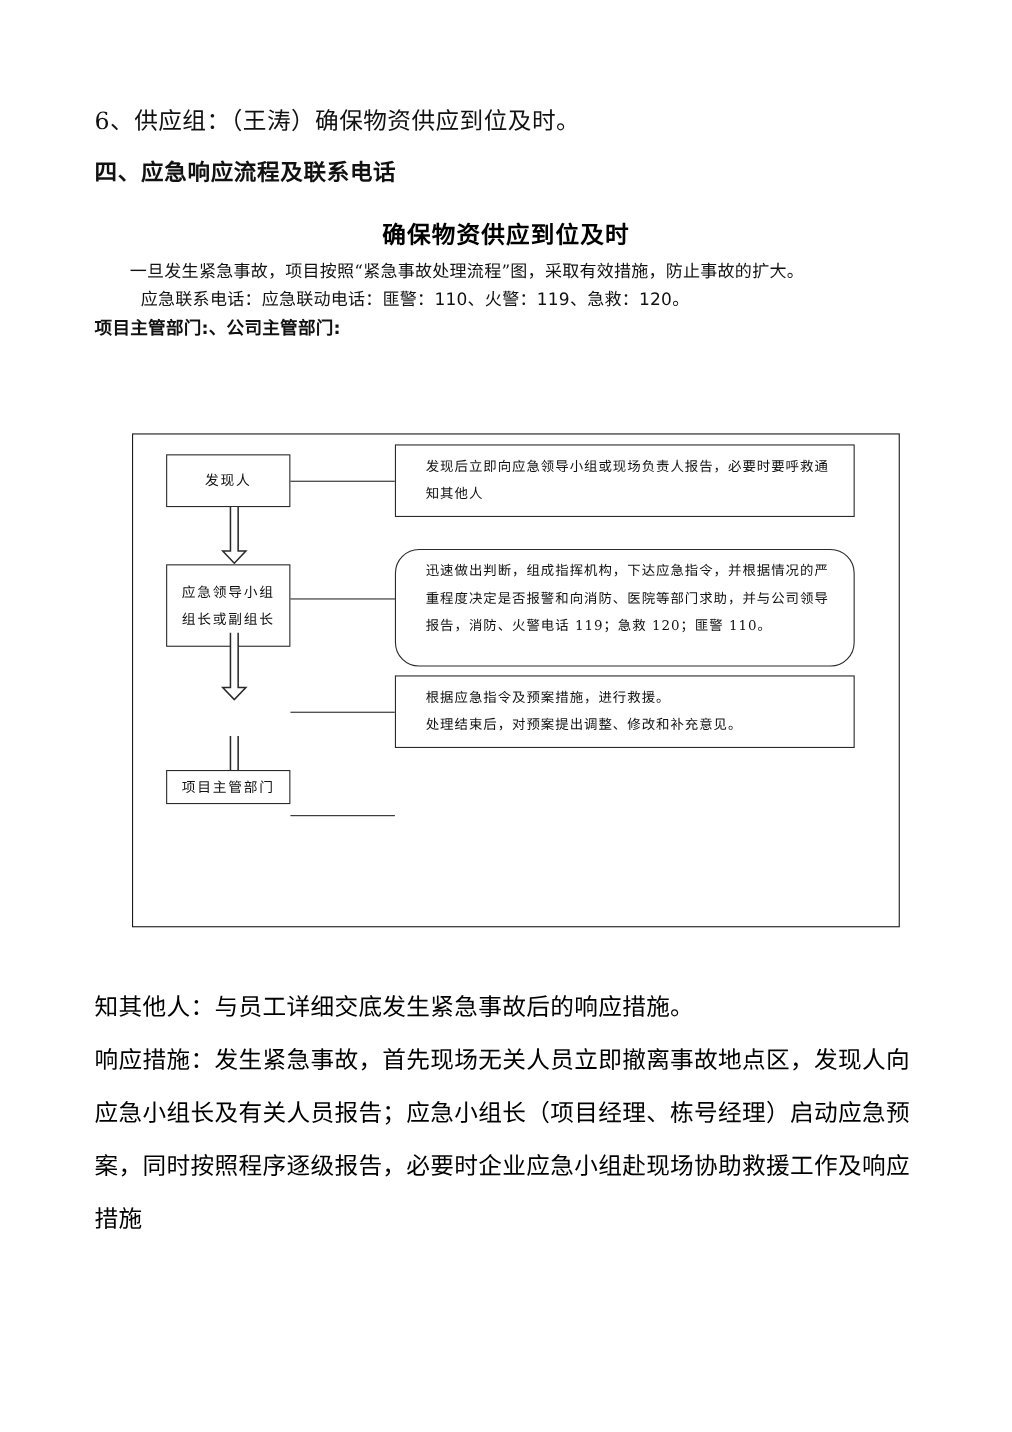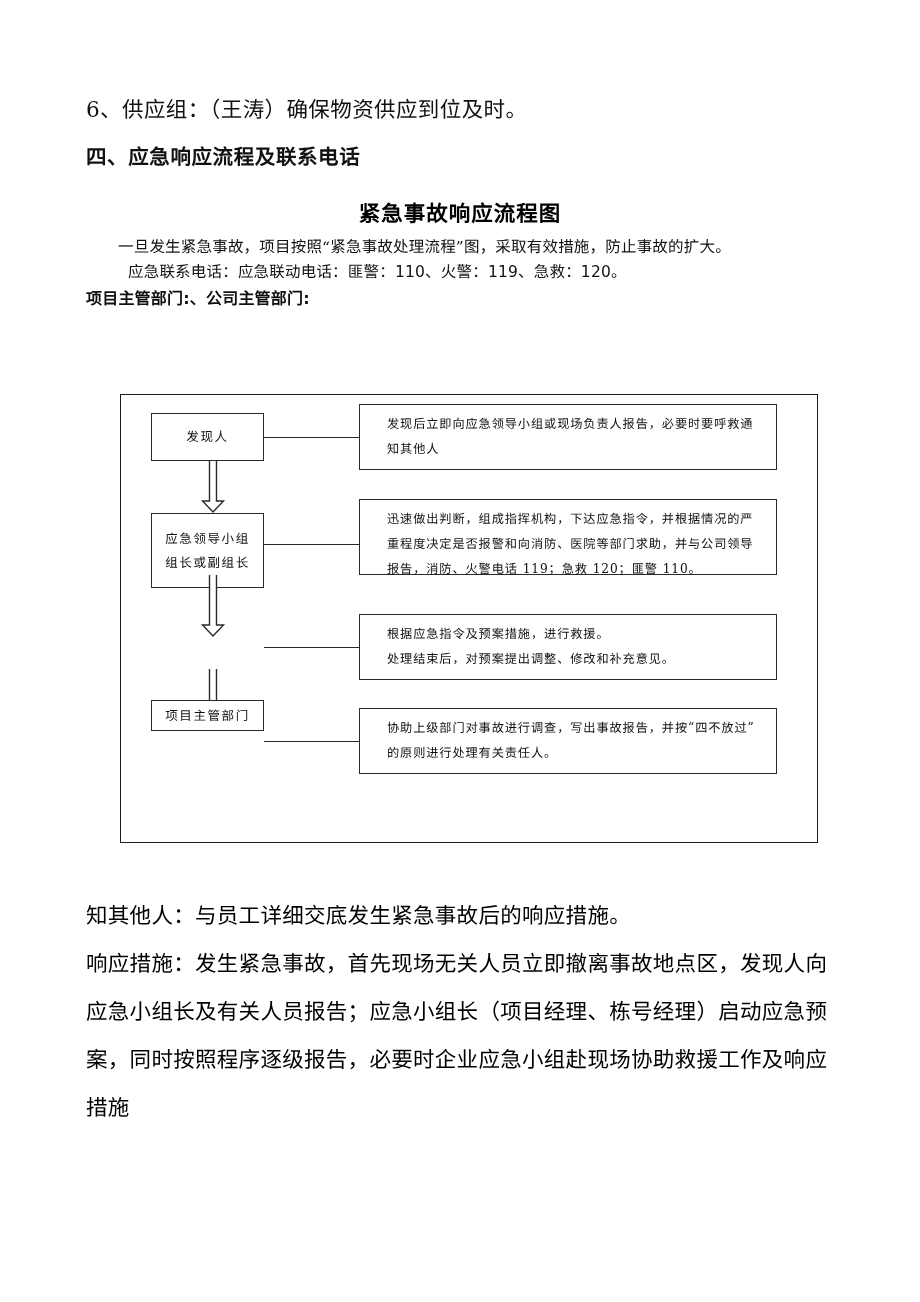--- a/index.html
+++ b/index.html
@@ -159,21 +159,21 @@
 </style>
 </head>
 <body>
 
 <div class="page">
 
   <div class="tline body-line" style="left:86px; top:92px;">6、供应组：（王涛）确保物资供应到位及时。</div>
 
   <div class="tline heading" style="left:86px; top:140px;">四、应急响应流程及联系电话</div>
 
-  <div class="chart-title" style="top:196px;">紧急事故响应流程图</div>
+  <div class="chart-title" style="top:196px;">确保物资供应到位及时</div>
 
   <div class="tline intro" style="left:118px; top:234px;">一旦发生紧急事故，项目按照“紧急事故处理流程”图，采取有效措施，防止事故的扩大。</div>
 
   <div class="tline intro-bold" style="left:128px; top:259px;">应急联系电话：应急联动电话：匪警：110、火警：119、急救：120。</div>
 
   <div class="tline dept-line" style="left:86px; top:285px;">项目主管部门:、公司主管部门:</div>
 
   <div id="flowchart">
     <div class="fc-inner">
 
@@ -190,21 +190,21 @@
         <svg width="26" height="52" viewBox="0 0 26 52">
           <path d="M9.5 0 L9.5 40 L2.5 40 L13 51 L23.5 40 L16.5 40 L16.5 0" fill="#ffffff" stroke="#2a2a2a" stroke-width="1.4"></path>
         </svg>
       </div>
 
       <div class="node left" style="top:118px; height:75px;">
         <span>应急领导小组</span>
         <span>组长或副组长</span>
       </div>
       <div class="hconn" style="top:149px;"></div>
-      <div class="detail" style="top:104px; height:76px;">
+      <div class="detail" style="top:104px; height:107px;border-radius:22px;">
         <p>迅速做出判断，组成指挥机构，下达应急指令，并根据情况的严</p>
         <p>重程度决定是否报警和向消防、医院等部门求助，并与公司领导</p>
         <p>报告，消防、火警电话 119；急救 120；匪警 110。</p>
       </div>
 
       <div class="arrow" style="top:180px;">
         <svg width="26" height="62" viewBox="0 0 26 62">
           <path d="M9.5 0 L9.5 50 L2.5 50 L13 61 L23.5 50 L16.5 50 L16.5 0" fill="#ffffff" stroke="#2a2a2a" stroke-width="1.4"></path>
         </svg>
       </div>
@@ -218,24 +218,20 @@
       <div class="arrow" style="top:274px;">
         <svg width="26" height="62" viewBox="0 0 26 62">
           <path d="M9.5 0 L9.5 50 L2.5 50 L13 61 L23.5 50 L16.5 50 L16.5 0" fill="#ffffff" stroke="#2a2a2a" stroke-width="1.4"></path>
         </svg>
       </div>
 
       <div class="node left" style="top:305px; height:31px;">
         <span>项目主管部门</span>
       </div>
       <div class="hconn" style="top:346px;"></div>
-      <div class="detail" style="top:313px; height:66px;">
-        <p>协助上级部门对事故进行调查，写出事故报告，并按“四不放过”</p>
-        <p>的原则进行处理有关责任人。</p>
-      </div>
 
     </div>
   </div>
 
 
   <div class="para" style="left:86px; top:898px;">知其他人：与员工详细交底发生紧急事故后的响应措施。</div>
 
   <div class="para" style="left:86px; top:946px;">响应措施：发生紧急事故，首先现场无关人员立即撤离事故地点区，发现人向</div>
   <div class="para" style="left:86px; top:994px;">应急小组长及有关人员报告；应急小组长（项目经理、栋号经理）启动应急预</div>
   <div class="para" style="left:86px; top:1042px;">案，同时按照程序逐级报告，必要时企业应急小组赴现场协助救援工作及响应</div>

